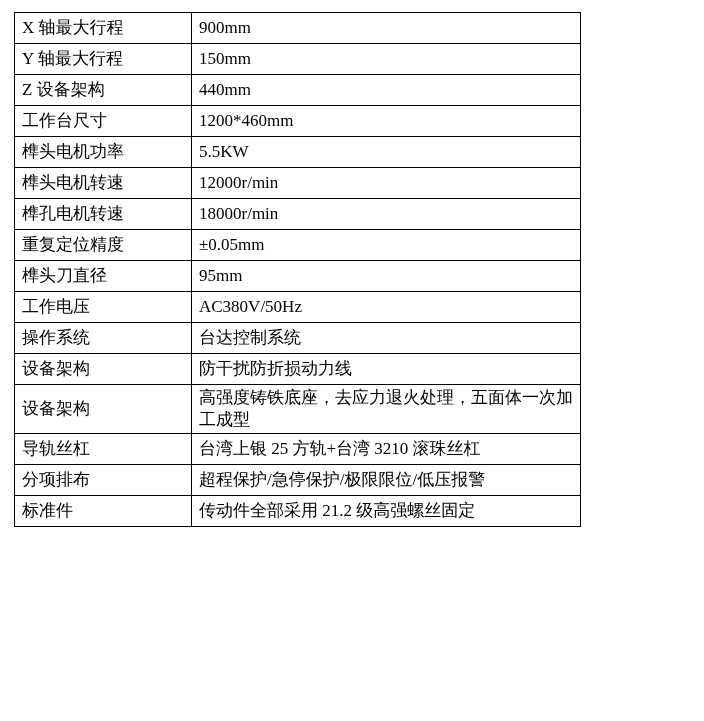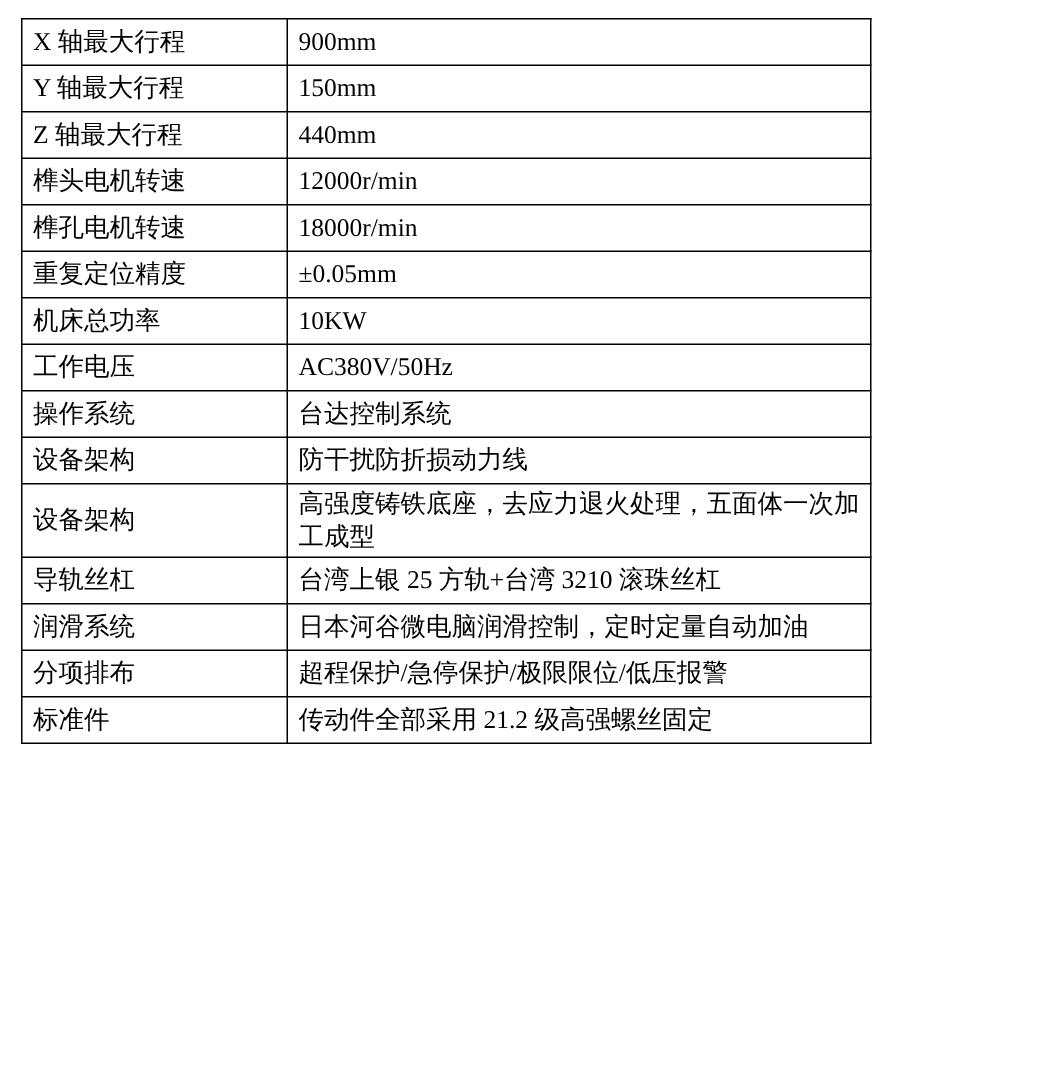--- a/index.html
+++ b/index.html
@@ -39,38 +39,46 @@
   <tbody>
     <tr>
       <td class="label-cell">X 轴最大行程</td>
       <td>900mm</td>
     </tr>
     <tr>
       <td class="label-cell">Y 轴最大行程</td>
       <td>150mm</td>
     </tr>
     <tr>
-      <td class="label-cell">Z 轴最大行程</td>
+      <td class="label-cell">Z 设备架构</td>
       <td>440mm</td>
+    </tr>
+    <tr>
+      <td class="label-cell">工作台尺寸</td>
+      <td>1200*460mm</td>
+    </tr>
+    <tr>
+      <td class="label-cell">榫头电机功率</td>
+      <td>5.5KW</td>
     </tr>
     <tr>
       <td class="label-cell">榫头电机转速</td>
       <td>12000r/min</td>
     </tr>
     <tr>
       <td class="label-cell">榫孔电机转速</td>
       <td>18000r/min</td>
     </tr>
     <tr>
       <td class="label-cell">重复定位精度</td>
       <td>±0.05mm</td>
     </tr>
     <tr>
-      <td class="label-cell">机床总功率</td>
-      <td>10KW</td>
+      <td class="label-cell">榫头刀直径</td>
+      <td>95mm</td>
     </tr>
     <tr>
       <td class="label-cell">工作电压</td>
       <td>AC380V/50Hz</td>
     </tr>
     <tr>
       <td class="label-cell">操作系统</td>
       <td>台达控制系统</td>
     </tr>
     <tr>
@@ -79,24 +87,20 @@
     </tr>
     <tr>
       <td class="label-cell">设备架构</td>
       <td>高强度铸铁底座，去应力退火处理，五面体一次加工成型</td>
     </tr>
     <tr>
       <td class="label-cell">导轨丝杠</td>
       <td>台湾上银 25 方轨+台湾 3210 滚珠丝杠</td>
     </tr>
     <tr>
-      <td class="label-cell">润滑系统</td>
-      <td>日本河谷微电脑润滑控制，定时定量自动加油</td>
-    </tr>
-    <tr>
       <td class="label-cell">分项排布</td>
       <td>超程保护/急停保护/极限限位/低压报警</td>
     </tr>
     <tr>
       <td class="label-cell">标准件</td>
       <td>传动件全部采用 21.2 级高强螺丝固定</td>
     </tr>
   </tbody>
 </table>
 

